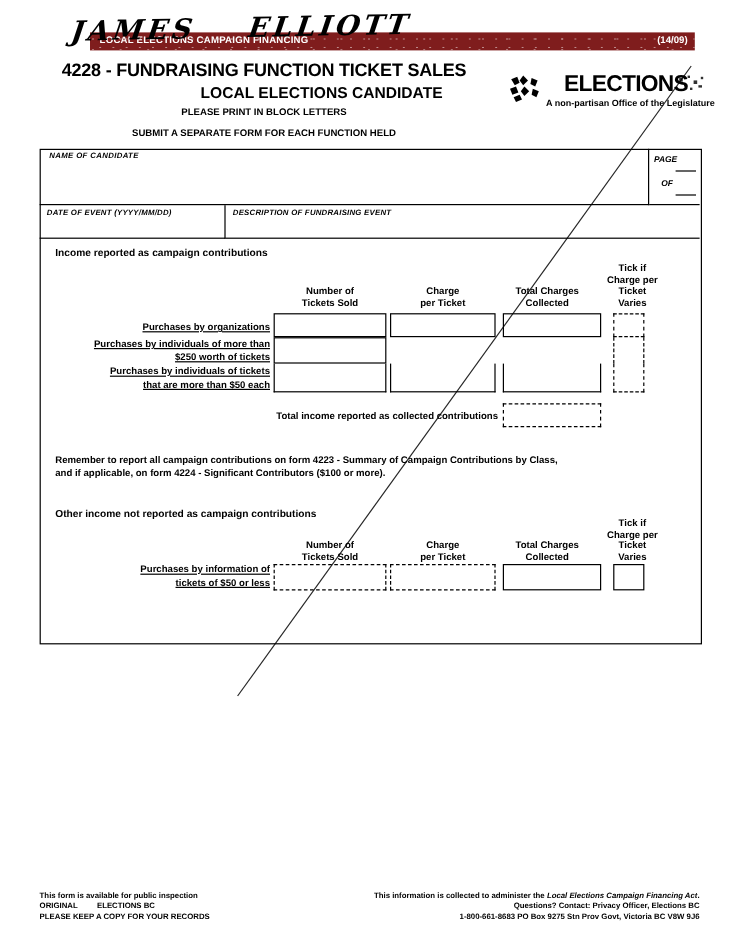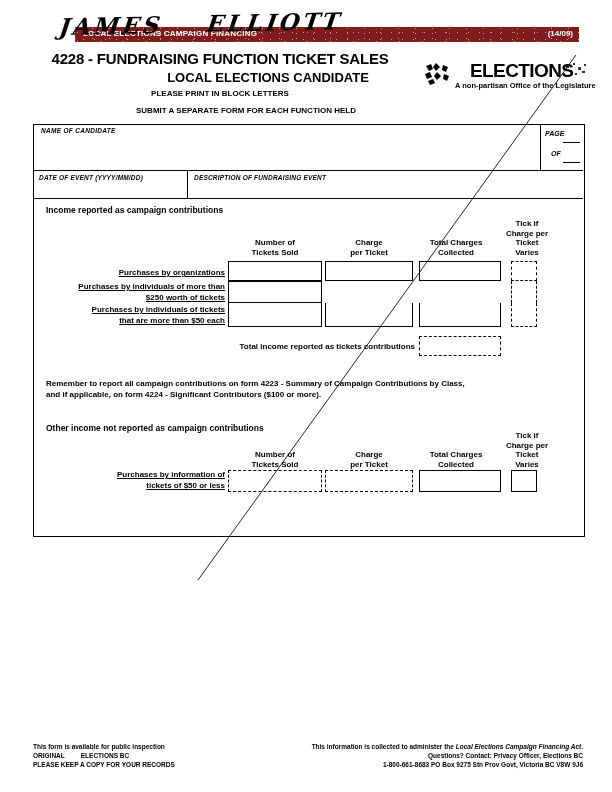--- a/index.html
+++ b/index.html
@@ -95,21 +95,20 @@
     font-size: 8px;
     font-weight: bold;
   }
   .title-note2 {
     position: absolute;
     left: 0; top: 106px;
     width: 440px;
     text-align: center;
     font-size: 8px;
     font-weight: bold;
-    padding-left: 26px;
   }
 
   
   .logo {
     position: absolute;
     left: 424px;
     top: 60px;
     width: 166px;
     height: 36px;
   }
@@ -448,21 +447,21 @@
 
   <div class="rowlbl" style="left:38px; top:305px; width:187px;">
     <div>Purchases by individuals of tickets</div>
     <div>that are more than $50 each</div>
   </div>
   <div class="cell" style="left:228px; top:303px; width:94px; height:24px; border-top:none;"></div>
   <div class="cell" style="left:325px; top:303px; width:88px; height:24px; border-top:none;"></div>
   <div class="cell" style="left:419px; top:303px; width:82px; height:24px; border-top:none;"></div>
   <div class="tickbox" style="left:511px; top:303px; width:26px; height:24px; border-style:dashed; border-top:none;"></div>
 
-  <div class="total-lbl" style="left:200px; top:342px; width:215px;">Total income reported as tickets contributions</div>
+  <div class="total-lbl" style="left:200px; top:342px; width:215px;">Total income reported as collected contributions</div>
   <div class="cell" style="left:419px; top:336px; width:82px; height:20px; border-style:dashed;"></div>
 
   <div class="note-para">
     <div>Remember to report all campaign contributions on form 4223 - Summary of Campaign Contributions by Class,</div>
     <div>and if applicable, on form 4224 - Significant Contributors ($100 or more).</div>
   </div>
 
   <div class="sec2-title">Other income not reported as campaign contributions</div>
 
   <div class="colhdr" style="left:228px; top:450px; width:94px;">

